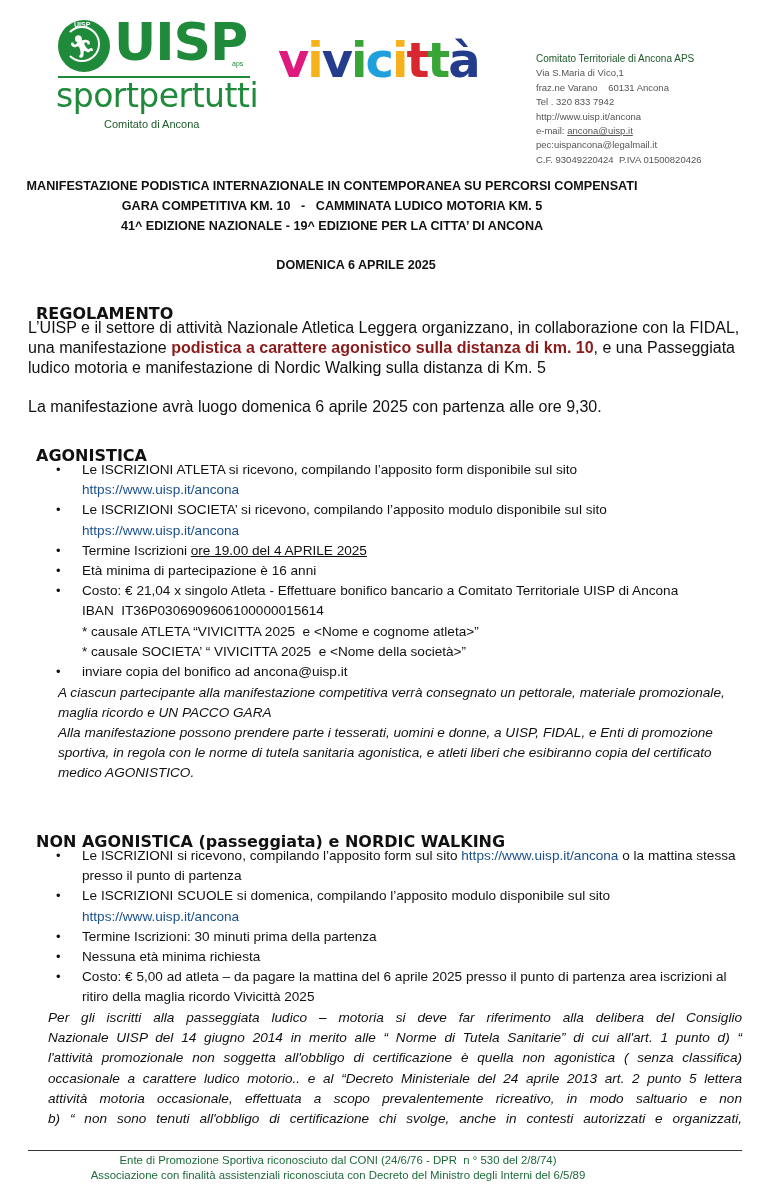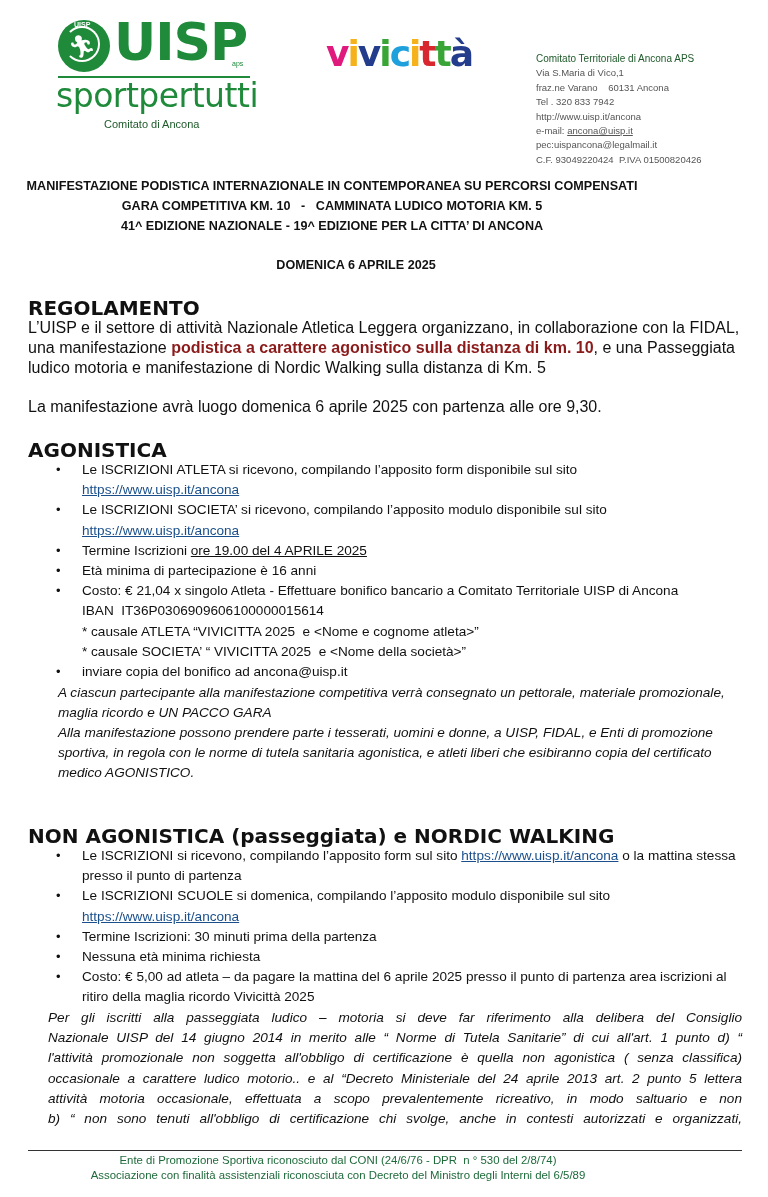--- a/index.html
+++ b/index.html
@@ -16,44 +16,44 @@
   .uisp-emblem .tag { position: absolute; left: 16px; top: 1px; font-size: 7px; font-weight: bold; color: #fff; }
   .uisp-emblem .runner { position: absolute; left: 10px; top: 16px; font-size: 22px; color: #fff; line-height: 1; }
   .uisp-word { position: absolute; left: 58px; top: 0px; font-size: 52px; font-weight: 900; color: #1e8a3a;
                letter-spacing: -1px; line-height: 1; font-family: "DejaVu Sans", sans-serif; }
   .uisp-aps { position: absolute; left: 176px; top: 44px; font-size: 7px; color: #1e8a3a; }
   .uisp-rule { position: absolute; left: 2px; top: 60px; width: 192px; height: 2px; background: #1e8a3a; }
   .uisp-sport { position: absolute; left: 0px; top: 62px; font-size: 33px; color: #1e8a3a; letter-spacing: -0.5px;
                 line-height: 1.1; font-family: "DejaVu Sans", sans-serif; }
   .uisp-comitato { position: absolute; left: 48px; top: 102px; font-size: 11px; color: #1e5a2a; }
 
-  .logo-vivi { position: absolute; left: 278px; top: 36px; font-size: 36px; font-weight: 900; line-height: 1;
-               font-family: "DejaVu Sans", sans-serif; letter-spacing: -2px; margin-left: 48px; }
+  .logo-vivi { position: absolute; left: 278px; top: 36px; font-size: 48px; font-weight: 900; line-height: 1;
+               font-family: "DejaVu Sans", sans-serif; letter-spacing: -2px; }
   .logo-vivi span { display: inline-block; }
 
   .contact { position: absolute; left: 536px; top: 16px; font-size: 9.5px; line-height: 14.4px; color: #555; margin-top: 36px; }
   .contact .org { color: #1e5a2a; font-size: 10px; }
   .contact a { color: #555; text-decoration: underline; }
 
   
   .titles { position: absolute; left: 0; top: 176px; width: 664px; text-align: center; font-weight: bold;
             font-size: 12.6px; line-height: 20px; color: #111; }
   .date { position: absolute; left: 0; top: 258px; width: 712px; text-align: center; font-weight: bold;
           font-size: 12.6px; color: #111; }
 
-  h2 { margin: 0; font-family: "DejaVu Sans", sans-serif; font-weight: bold; font-size: 20px; position: absolute; left: 28px; color: #111; }
+  h2 { margin: 8px; font-family: "DejaVu Sans", sans-serif; font-weight: bold; font-size: 16px; position: absolute; left: 28px; color: #111; }
 
   .para { position: absolute; left: 28px; width: 720px; font-size: 16px; line-height: 20.2px; color: #111; }
   .red { color: #8b1a1a; font-weight: bold; }
 
   ul.bul { position: absolute; left: 28px; width: 720px; margin: 0; padding: 0; list-style: none;
            font-size: 13.6px; line-height: 20.2px; color: #111; }
   ul.bul li { position: relative; padding-left: 54px; }
   ul.bul li::before { content: "•"; position: absolute; left: 28px; top: 0; font-size: 13px; }
-  a.link { color: #1a4f8b; text-decoration: underline; }
+  a.link { color: #1a4f8b; }
   .u { text-decoration: underline; }
 
   .ital { position: absolute; left: 58px; width: 690px; font-style: italic; font-size: 13.6px; line-height: 20.2px; color: #111; }
   .ital.just { left: 48px; width: 694px; text-align: justify; text-align-last: justify; }
   .ital.just .line { display: block; text-align: justify; text-align-last: justify; }
 
   .footer-rule { position: absolute; left: 28px; top: 1150px; width: 714px; height: 1px; background: #333; }
   .footer { position: absolute; left: 0; top: 1153px; width: 676px; text-align: center; font-size: 11.4px;
             line-height: 15px; color: #1e6a3a; font-family: "Liberation Sans", sans-serif; }
 </style>

